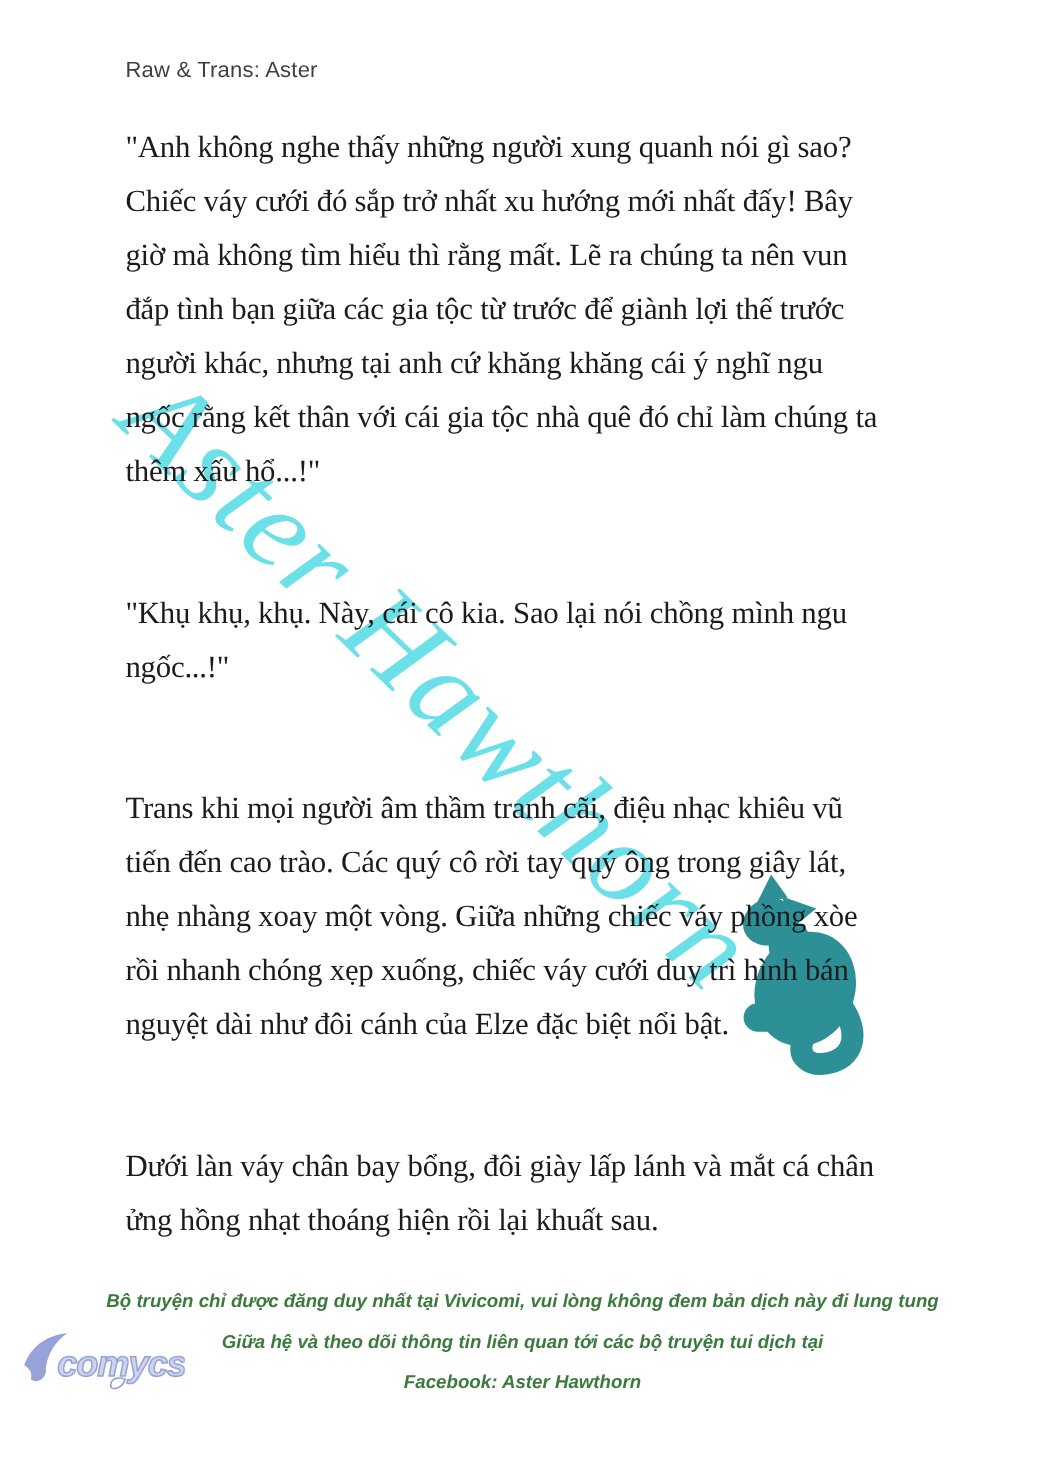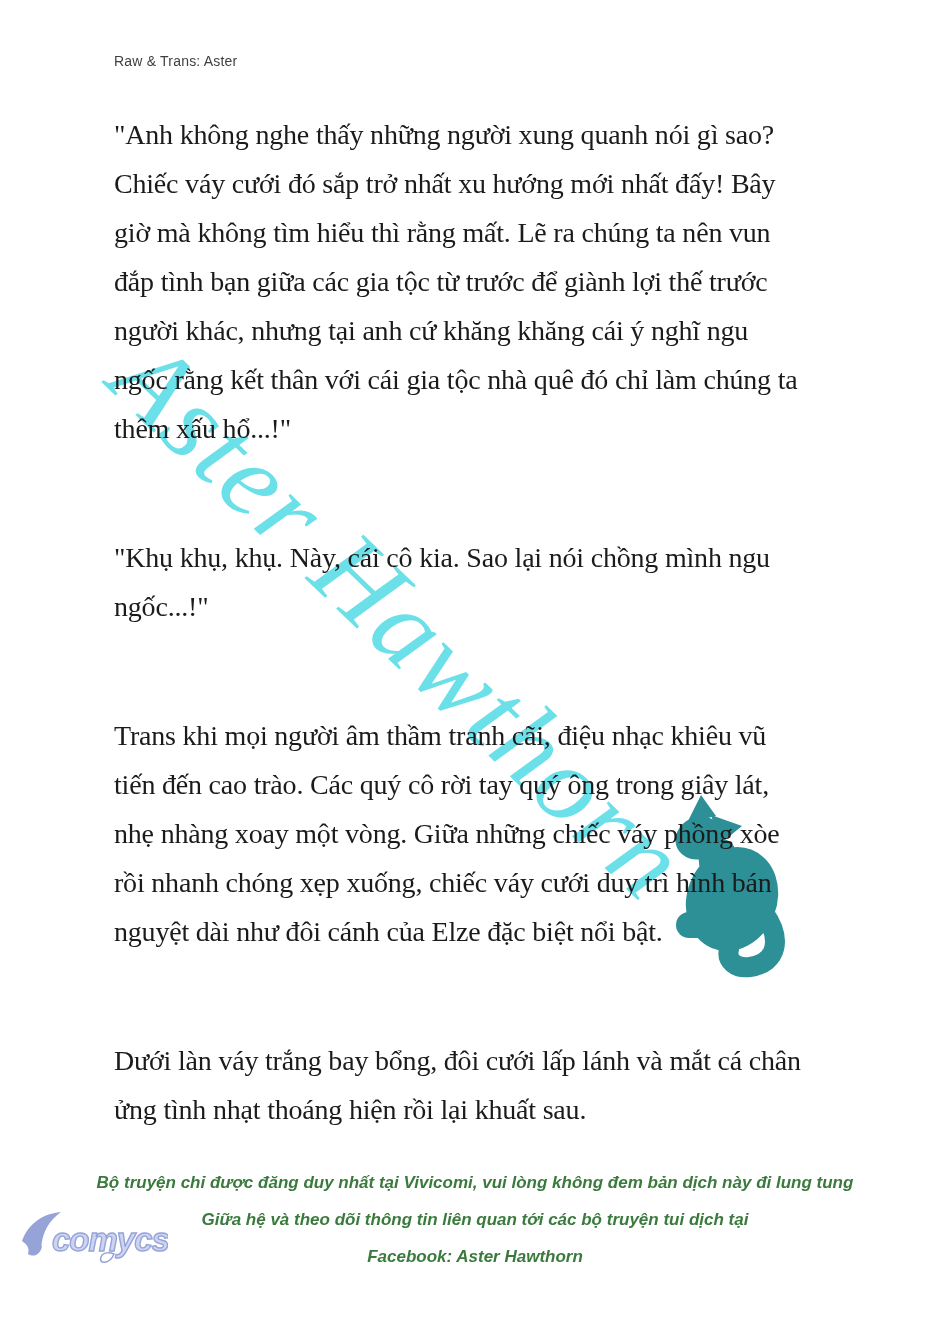--- a/index.html
+++ b/index.html
@@ -10,21 +10,21 @@
     font-family: "Liberation Serif", serif;
     overflow: hidden;
   }
 
   
   .credit {
     position: absolute;
     left: 114px;
     top: 53px;
     font-family: "Liberation Sans", sans-serif;
-    font-size: 14px;
+    font-size: 20px;
     color: var(--credit, #3f3f3f);
     letter-spacing: 0.2px;
   }
 
   
   .watermark {
     position: absolute;
     left: 175px;
     top: 314px;
     font-family: "Liberation Serif", serif;
@@ -131,22 +131,22 @@
       <div class="line">ngốc...!"</div>
     </div>
   <div class="paragraph">
       <div class="line">Trans khi mọi người âm thầm tranh cãi, điệu nhạc khiêu vũ</div>
       <div class="line">tiến đến cao trào. Các quý cô rời tay quý ông trong giây lát,</div>
       <div class="line">nhẹ nhàng xoay một vòng. Giữa những chiếc váy phồng xòe</div>
       <div class="line">rồi nhanh chóng xẹp xuống, chiếc váy cưới duy trì hình bán</div>
       <div class="line">nguyệt dài như đôi cánh của Elze đặc biệt nổi bật.</div>
     </div>
   <div class="paragraph">
-      <div class="line">Dưới làn váy trắng bay bổng, đôi cưới lấp lánh và mắt cá chân</div>
-      <div class="line">ửng tình nhạt thoáng hiện rồi lại khuất sau.</div>
+      <div class="line">Dưới làn váy chân bay bổng, đôi giày lấp lánh và mắt cá chân</div>
+      <div class="line">ửng hồng nhạt thoáng hiện rồi lại khuất sau.</div>
     </div>
 </div>
 
 <div class="footer">
   <div>Bộ truyện chỉ được đăng duy nhất tại Vivicomi, vui lòng không đem bản dịch này đi lung tung</div>
   <div>Giữa hệ và theo dõi thông tin liên quan tới các bộ truyện tui dịch tại</div>
   <div>Facebook: Aster Hawthorn</div>
 </div>
 
 <div class="logo">

